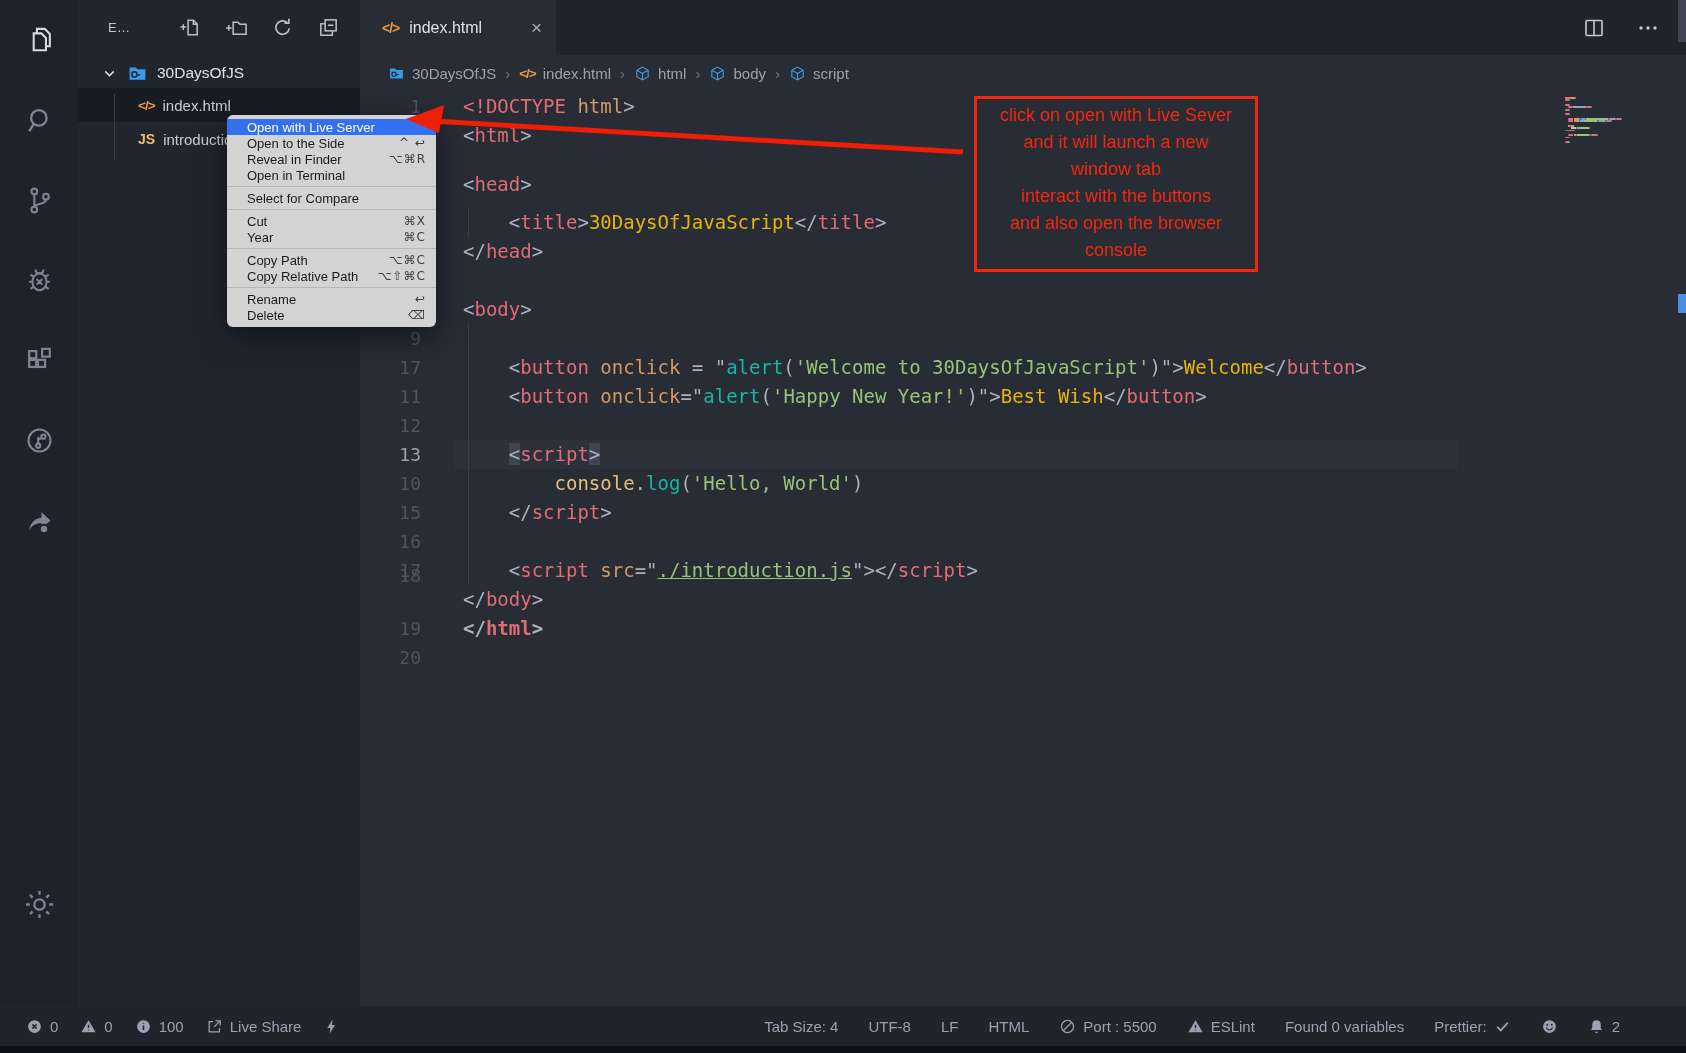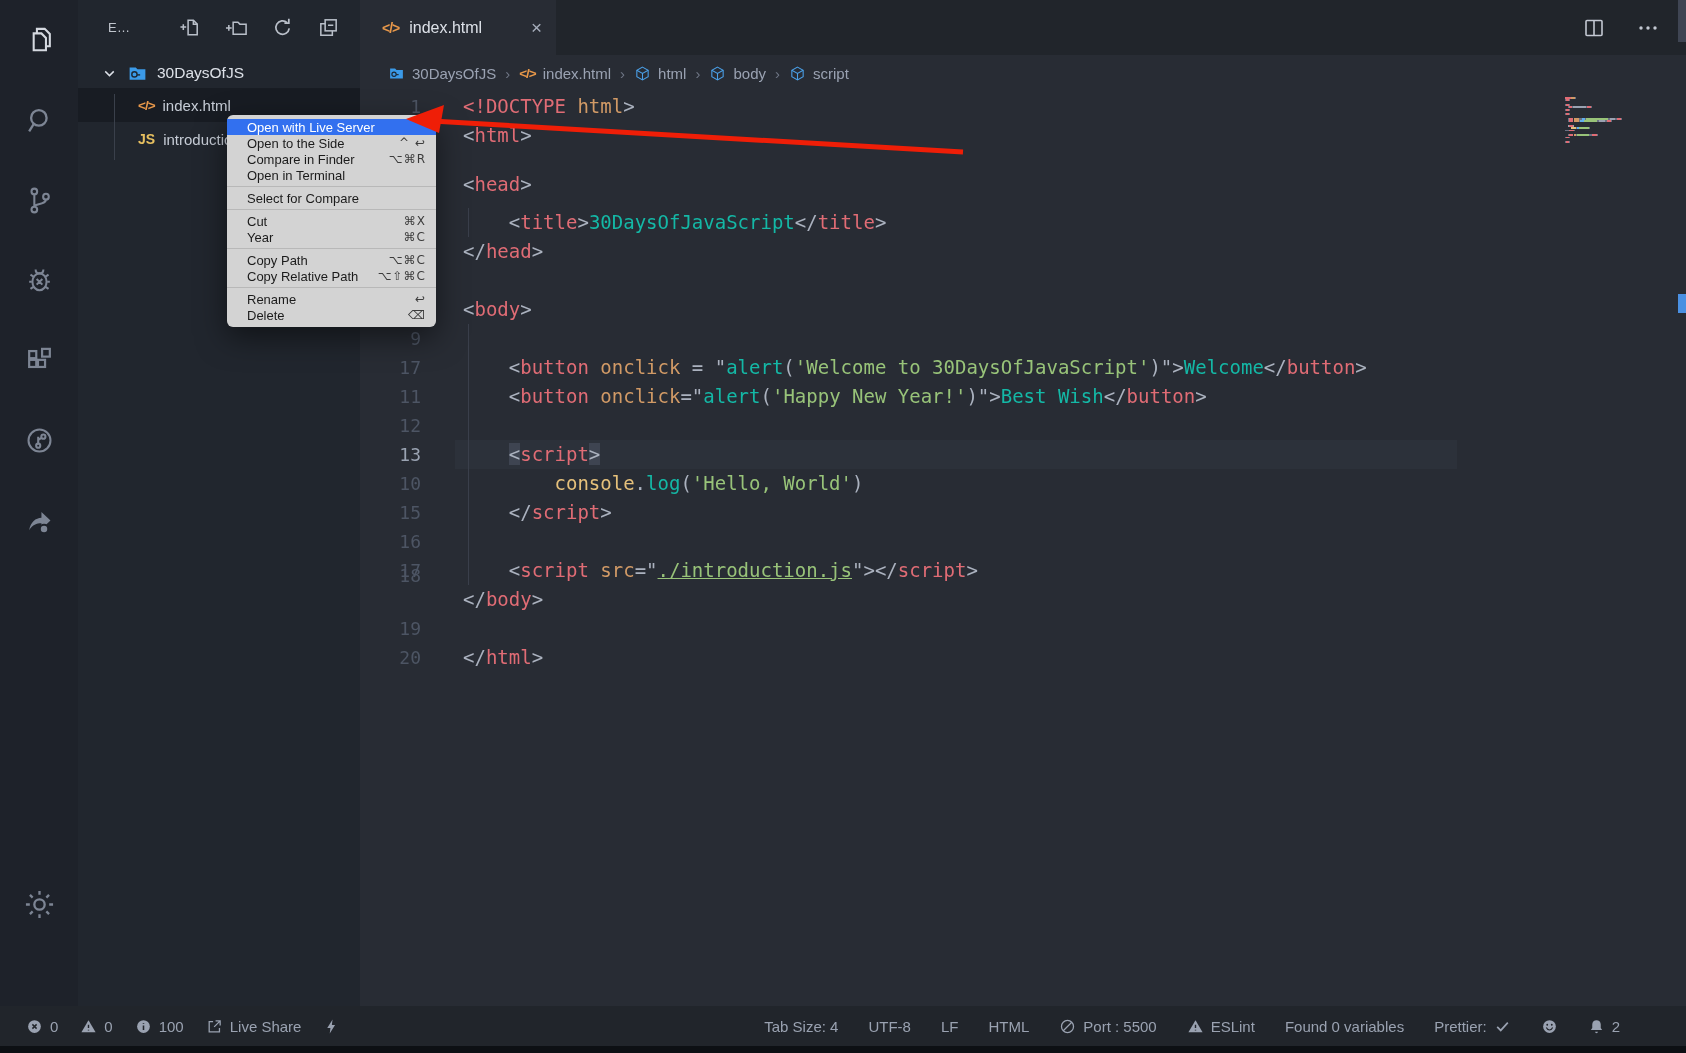--- a/index.html
+++ b/index.html
@@ -48,21 +48,21 @@
   .bc-seg .i svg{width:17px;height:17px}
   .bc-sep{color:#6f7685}
 
   .code{position:absolute;top:92px;left:0;right:0;bottom:0;font-family:"DejaVu Sans Mono","Liberation Mono",monospace;font-size:19px}
   .gnum{position:absolute;left:0;width:61px;height:29px;line-height:29px;text-align:right;color:#4d5564;font-size:18px}
   .gnum.on{color:#9aa3b2}
   .code-line{position:absolute;left:103px;height:29px;line-height:29px;white-space:pre}
   .curline{position:absolute;left:95px;width:1002px;height:29px;background:#2c313a}
   .guide{position:absolute;width:1px;background:#3a3f4b}
   .tk-p{color:#abb2bf}.tk-tag{color:#e06c75}.tk-attr{color:#d19a66}.tk-str{color:#98c379}
-  .tk-fn{color:#14b8a6}.tk-obj{color:#e5c07b}.tk-txt{color:#14b8a6}
+  .tk-fn{color:#14b8a6}.tk-obj{color:#e5c07b}.tk-txt{color:#eab308}
   .tk-link{color:#98c379;text-decoration:underline}
   .tk-hl{background:#3e4451;color:#abb2bf}
   .minimap{position:absolute;left:1205px;top:97px;width:88px}
   .mm-row{height:1.9px;margin-bottom:.45px;white-space:nowrap;font-size:0}
   .mm-seg{display:inline-block;height:100%}
   .scroll-thumb{position:absolute;right:0;top:0;width:8px;height:42px;background:#3f4553}
   .ov-marker{position:absolute;right:0;top:294px;width:8px;height:19px;background:var(--accent,#4a90e2)}
 
   
   .menu{position:absolute;left:227px;top:115px;width:209px;background:#d3d3d3;border-radius:6px;box-shadow:0 10px 30px rgba(0,0,0,.5);padding:4px 0;z-index:50;font-size:13px;color:#1b1b1b}
@@ -327,21 +327,21 @@
           <div class="code-line" style="top: 290px;"><span class="tk-p">    </span><span class="tk-p">&lt;</span><span class="tk-tag">button</span><span class="tk-p"> </span><span class="tk-attr">onclick</span><span class="tk-p">="</span><span class="tk-fn">alert</span><span class="tk-p">(</span><span class="tk-str">'Happy New Year!'</span><span class="tk-p">)"&gt;</span><span class="tk-txt">Best Wish</span><span class="tk-p">&lt;/</span><span class="tk-tag">button</span><span class="tk-p">&gt;</span></div>
           <div class="code-line" style="top: 319px;"></div>
           <div class="curline" style="top: 348px;"></div>
           <div class="code-line" style="top: 348px;"><span class="tk-p">    </span><span class="tk-hl">&lt;</span><span class="tk-tag">script</span><span class="tk-hl">&gt;</span></div>
           <div class="code-line" style="top: 377px;"><span class="tk-p">        </span><span class="tk-obj">console</span><span class="tk-p">.</span><span class="tk-fn">log</span><span class="tk-p">(</span><span class="tk-str">'Hello, World'</span><span class="tk-p">)</span></div>
           <div class="code-line" style="top: 406px;"><span class="tk-p">    &lt;/</span><span class="tk-tag">script</span><span class="tk-p">&gt;</span></div>
           <div class="code-line" style="top: 435px;"></div>
           <div class="code-line" style="top: 464px;"><span class="tk-p">    </span><span class="tk-p">&lt;</span><span class="tk-tag">script</span><span class="tk-p"> </span><span class="tk-attr">src</span><span class="tk-p">="</span><span class="tk-link">./introduction.js</span><span class="tk-p">"&gt;&lt;/</span><span class="tk-tag">script</span><span class="tk-p">&gt;</span></div>
           <div class="code-line" style="top: 493px;"><span class="tk-p">&lt;/</span><span class="tk-tag">body</span><span class="tk-p">&gt;</span></div>
           <div class="code-line" style="top: 522px;"></div>
-          <div class="code-line" style="top: 551px;"><span class="tk-p">&lt;/</span><span class="tk-tag">html</span><span class="tk-p">&gt;</span></div>
+          <div class="code-line" style="top: 522px; font-weight: bold;"><span class="tk-p">&lt;/</span><span class="tk-tag">html</span><span class="tk-p">&gt;</span></div>
         </div>
       <div class="guide" style="left:108px;top:116px;height:29px"></div>
       <div class="guide" style="left:108px;top:232px;height:261px"></div>
     </div>
     <div class="minimap">
         <div class="mm-row"><span class="mm-seg" style="width: 6.48px; background: rgb(224, 108, 117);"></span><span class="mm-seg" style="width: 3.6px; background: rgb(209, 154, 102);"></span><span class="mm-seg" style="width: 0.72px; background: rgb(107, 115, 131);"></span></div>
         <div class="mm-row"><span class="mm-seg" style="width: 0.72px; background: rgb(107, 115, 131);"></span><span class="mm-seg" style="width: 2.88px; background: rgb(224, 108, 117);"></span><span class="mm-seg" style="width: 0.72px; background: rgb(107, 115, 131);"></span></div>
         <div class="mm-row"></div>
         <div class="mm-row"><span class="mm-seg" style="width: 0.72px; background: rgb(107, 115, 131);"></span><span class="mm-seg" style="width: 2.88px; background: rgb(224, 108, 117);"></span><span class="mm-seg" style="width: 0.72px; background: rgb(107, 115, 131);"></span></div>
         <div class="mm-row"><span class="mm-seg" style="width: 2.88px; background: transparent;"></span><span class="mm-seg" style="width: 0.72px; background: rgb(107, 115, 131);"></span><span class="mm-seg" style="width: 3.6px; background: rgb(224, 108, 117);"></span><span class="mm-seg" style="width: 0.72px; background: rgb(107, 115, 131);"></span><span class="mm-seg" style="width: 12.96px; background: rgb(154, 162, 177);"></span><span class="mm-seg" style="width: 1.44px; background: rgb(107, 115, 131);"></span><span class="mm-seg" style="width: 3.6px; background: rgb(224, 108, 117);"></span><span class="mm-seg" style="width: 0.72px; background: rgb(107, 115, 131);"></span></div>
@@ -367,21 +367,21 @@
 
   <div class="menu">
       <div class="menu-item hl">
         <span>Open with Live Server</span>
       </div>
       <div class="menu-item">
         <span>Open to the Side</span>
         <span class="mshort">^ ↩</span>
       </div>
       <div class="menu-item">
-        <span>Compare in Finder</span>
+        <span>Reveal in Finder</span>
         <span class="mshort">⌥⌘R</span>
       </div>
       <div class="menu-item">
         <span>Open in Terminal</span>
       </div>
       <div class="menu-sep"></div>
       <div class="menu-item">
         <span>Select for Compare</span>
       </div>
       <div class="menu-sep"></div>
@@ -406,20 +406,28 @@
       <div class="menu-item">
         <span>Rename</span>
         <span class="mshort">↩</span>
       </div>
       <div class="menu-item">
         <span>Delete</span>
         <span class="mshort">⌫</span>
       </div>
     </div>
 
+  <div class="annotation">
+    <div>click on open with Live Sever</div>
+    <div>and it will launch a new</div>
+    <div>window tab</div>
+    <div>interact with the buttons</div>
+    <div>and also open the browser</div>
+    <div>console</div>
+  </div>
 
   <svg class="arrow-overlay" width="1686" height="1053" viewBox="0 0 1686 1053">
     <line x1="963" y1="152" x2="432" y2="121" stroke="var(--arrow,#ef1e07)" stroke-width="5"></line>
     <polygon points="406,119 444,105 439,133" fill="var(--arrow,#ef1e07)"></polygon>
   </svg>
 
   <footer class="statusbar">
     <div class="sb-left">
         <div class="sb-item">
           <span class="i">

